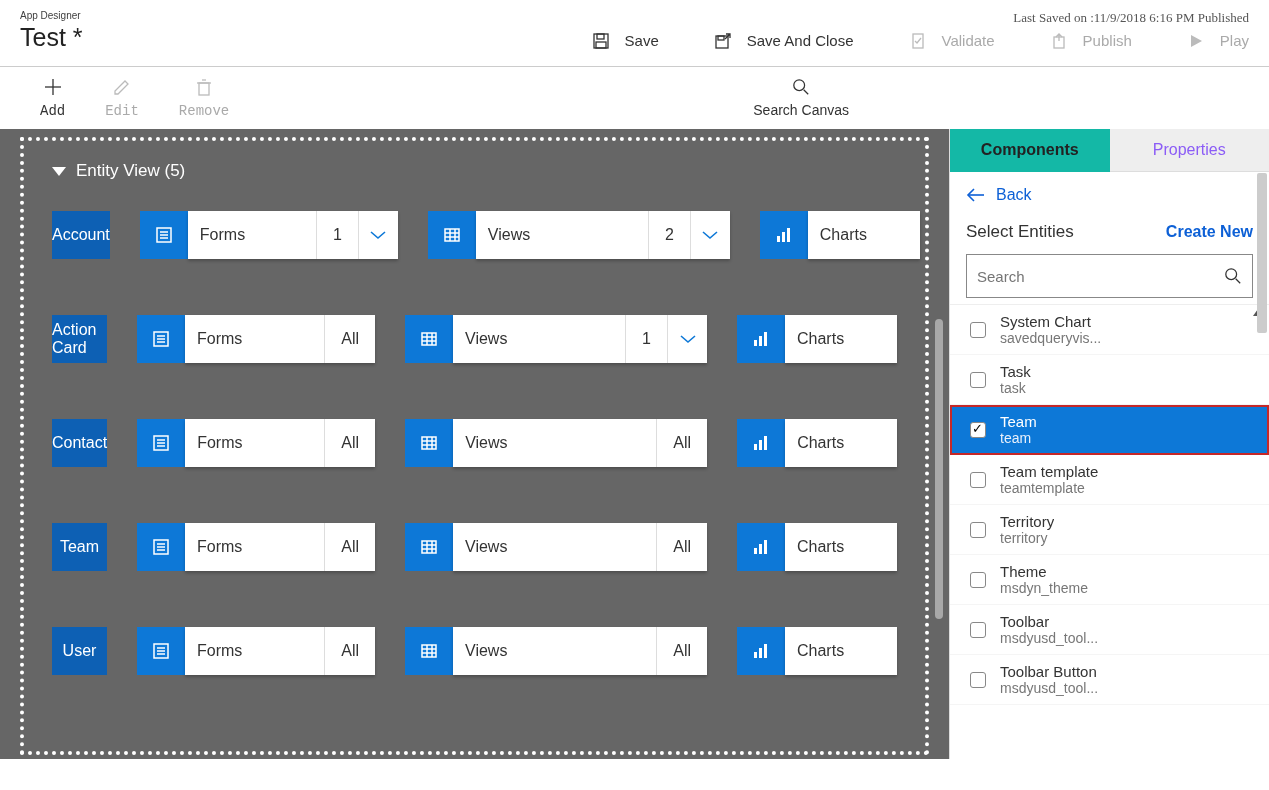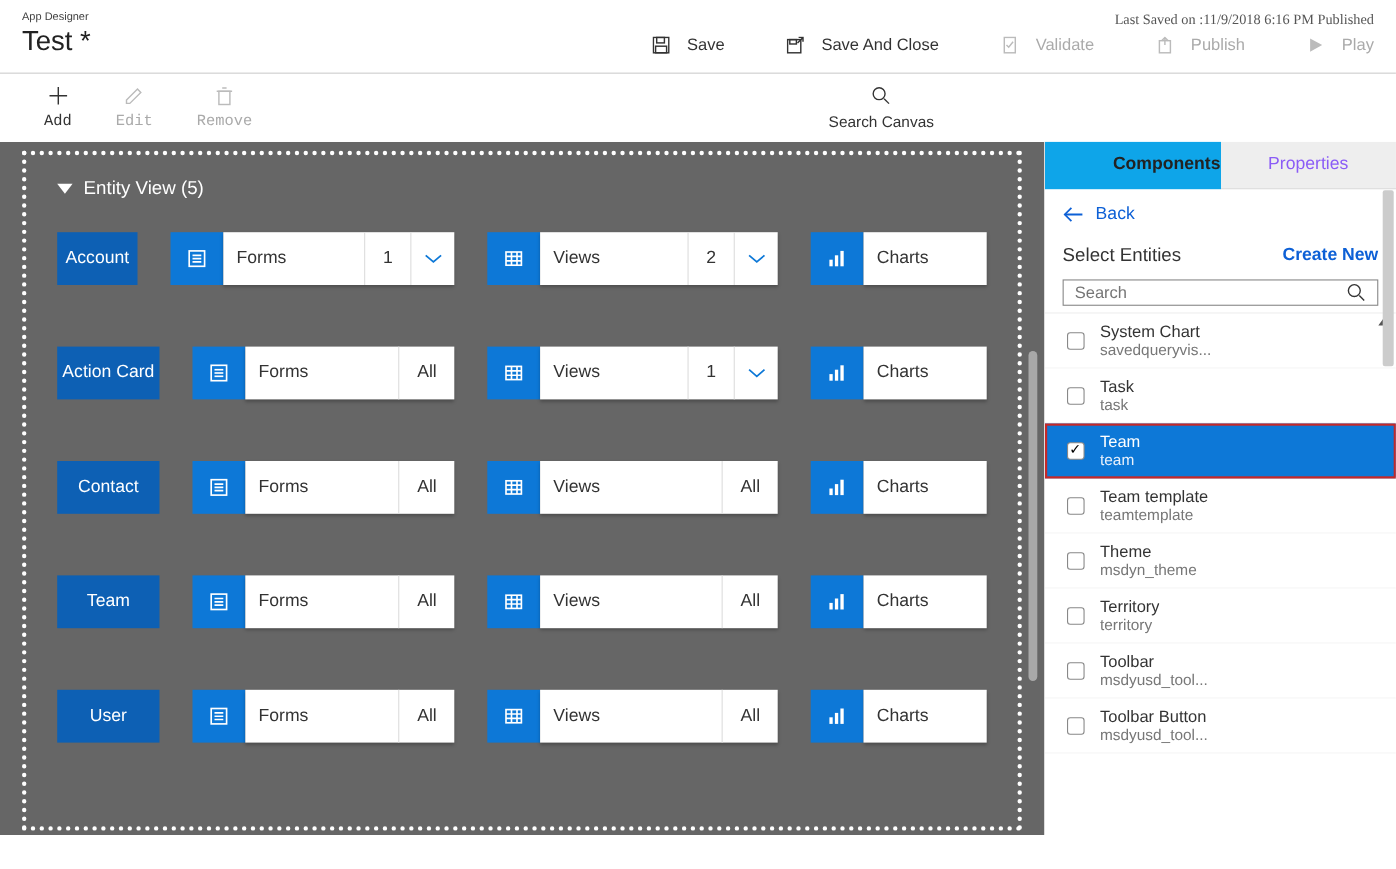--- a/index.html
+++ b/index.html
@@ -39,35 +39,35 @@
 .tile-group { display: flex; }
 .tile-icon { width: 48px; height: 48px; background: #0d78d7; display: flex; align-items: center; justify-content: center; color: #fff; }
 .tile-icon svg { width: 20px; height: 20px; }
 .tile-body { height: 48px; background: #fff; display: flex; align-items: center; box-shadow: 0 2px 3px rgba(0,0,0,0.25); }
 .tile-label { padding: 0 12px; font-size: 16px; color: #333; }
 .tile-count { padding: 0 16px; font-size: 16px; color: #333; border-left: 1px solid #ddd; height: 48px; display: flex; align-items: center; }
 .tile-chevron { width: 40px; height: 48px; display: flex; align-items: center; justify-content: center; border-left: 1px solid #ddd; }
 .tile-chevron svg { width: 18px; height: 10px; stroke: #0d78d7; }
 .tg-forms .tile-body { width: 210px; }
 .tg-forms.narrow .tile-body { width: 190px; }
-.tg-views .tile-body { width: 216px; }
+.tg-views .tile-body { width: 254px; }
 .tg-charts .tile-body { width: 112px; }
 
 
 .side { width: 320px; border-left: 1px solid #ddd; background: #fff; display: flex; flex-direction: column; position: relative; }
 .side-thumb { position: absolute; right: 2px; top: 44px; width: 10px; height: 160px; background: #ccc; border-radius: 2px; }
 .tabs { display: flex; }
 .tab { flex: 1; padding: 12px 0; text-align: center; font-size: 16px; background: #eee; color: #8b5cf6; cursor: pointer; border-bottom: 1px solid #ddd; }
-.tab.active { background: #0ea5e9; color: #222; font-weight: 600; border-bottom: none; text-align: right; }
+.tab.active { background: #14b8a6; color: #222; font-weight: 600; border-bottom: none; }
 .panel-body { padding: 14px 16px 0 16px; flex: 1; overflow: hidden; }
 .back-link { display: inline-flex; align-items: center; gap: 10px; color: #0d60d6; font-size: 16px; cursor: pointer; margin-bottom: 18px; }
 .panel-row { display: flex; justify-content: space-between; align-items: center; margin-bottom: 12px; }
 .panel-title { font-size: 17px; color: #333; }
 .create-new { color: #0d60d6; font-size: 16px; cursor: pointer; font-weight: 600; }
-.search-box { display: flex; align-items: center; border: 1px solid #888; height: 24px; padding: 0 10px; margin-bottom: 6px; }
+.search-box { display: flex; align-items: center; border: 1px solid #888; height: 44px; padding: 0 10px; margin-bottom: 6px; }
 .search-box input { flex: 1; border: none; outline: none; font-size: 15px; }
 .entity-list { border-top: 1px solid #eee; margin: 0 -16px; position: relative; height: 410px; overflow: hidden; }
 .entity-item { display: flex; align-items: center; padding: 8px 12px 8px 20px; gap: 14px; border-bottom: 1px solid #f5f5f5; cursor: pointer; }
 .entity-item .cb { width: 16px; height: 16px; border: 1px solid #888; border-radius: 3px; background: #fff; flex-shrink: 0; position: relative; }
 .entity-item.selected { background: #0d78d7; color: #fff; }
 .entity-item.selected .cb { background: #fff; }
 .entity-item.selected .cb::after { content: "✓"; position: absolute; top: -2px; left: 1px; font-size: 13px; color: #000; }
 .entity-item.highlighted { outline: 2px solid #c62828; outline-offset: -2px; }
 .entity-item .texts { display: flex; flex-direction: column; overflow: hidden; }
 .entity-item .name { font-size: 15px; white-space: nowrap; overflow: hidden; text-overflow: ellipsis; max-width: 170px; }
@@ -467,29 +467,29 @@
           <div class="entity-item">
      <span class="cb"></span>
      <span class="texts">
        <span class="name">Team template</span>
        <span class="sub">teamtemplate</span>
      </span>
    </div>
           <div class="entity-item">
      <span class="cb"></span>
      <span class="texts">
+       <span class="name">Territory</span>
+       <span class="sub">territory</span>
+     </span>
+   </div>
+          <div class="entity-item">
+     <span class="cb"></span>
+     <span class="texts">
        <span class="name">Theme</span>
        <span class="sub">msdyn_theme</span>
-     </span>
-   </div>
-          <div class="entity-item">
-     <span class="cb"></span>
-     <span class="texts">
-       <span class="name">Territory</span>
-       <span class="sub">territory</span>
      </span>
    </div>
           <div class="entity-item">
      <span class="cb"></span>
      <span class="texts">
        <span class="name">Toolbar</span>
        <span class="sub">msdyusd_tool...</span>
      </span>
    </div>
           <div class="entity-item">

